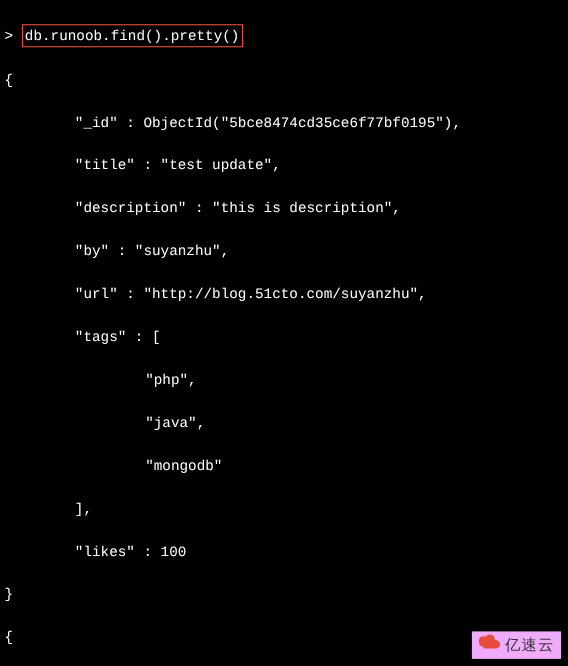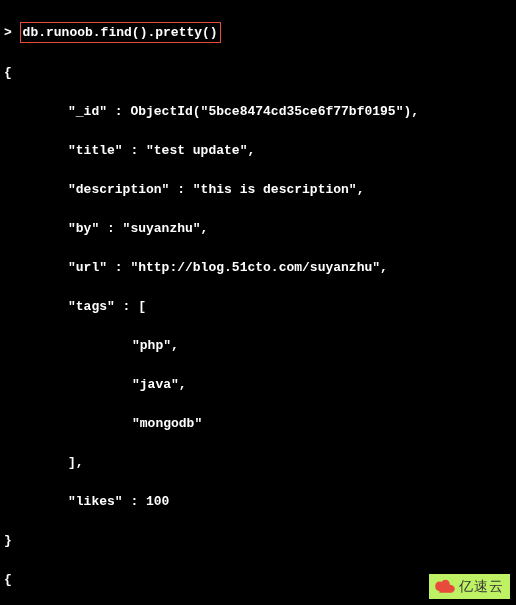--- a/index.html
+++ b/index.html
@@ -17,38 +17,36 @@
       height: 605px;
       overflow: hidden;
       position: relative;
     }
     .terminal {
       padding: 2px 4px;
       white-space: pre;
     }
     .line {
       display: block;
-      font-weight: bold;
     }
     .highlight-box {
       border: 1px solid #e74c3c;
       display: inline-block;
       padding: 0 2px;
     }
     .indent1 { padding-left: 64px; }
     .indent2 { padding-left: 128px; }
     .indent-close { padding-left: 64px; }
     .watermark {
       position: absolute;
       bottom: 6px;
       right: 6px;
-      background: #bef264;
+      background: #f0abfc;
       padding: 2px 6px;
       display: flex;
-      align-items: center;
       gap: 4px;
       font-family: sans-serif;
       font-size: 14px;
       color: #333;
     }
     .watermark-icon {
       width: 20px;
       height: 16px;
     }
     .watermark-text {

